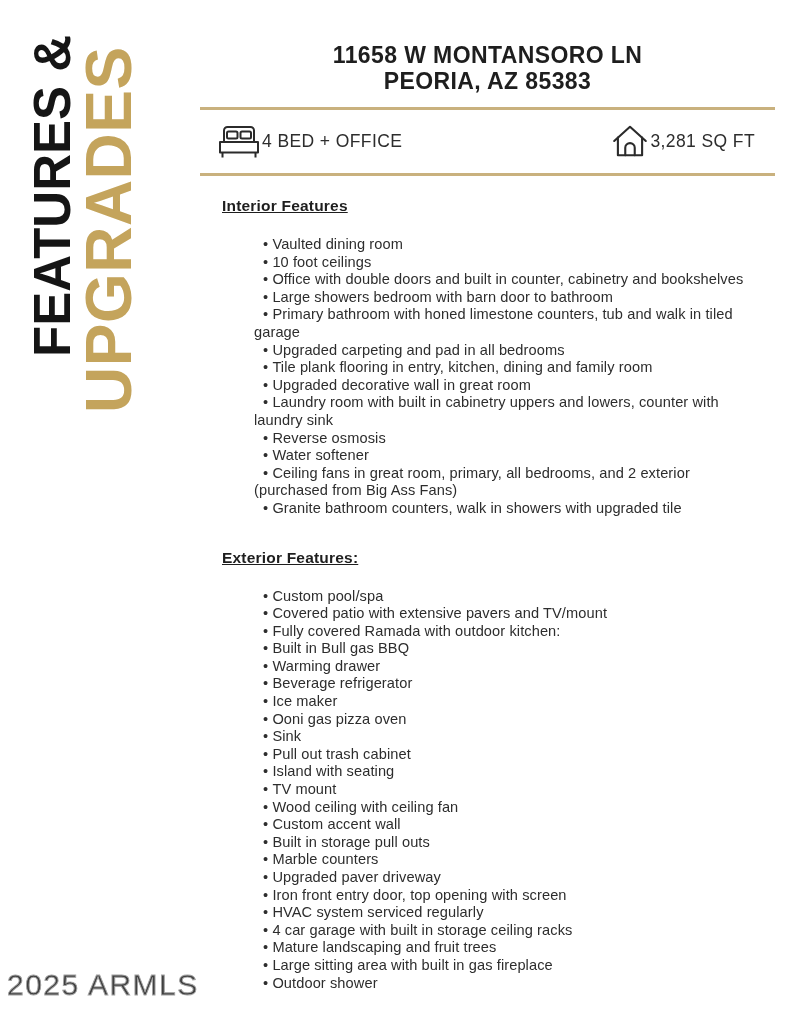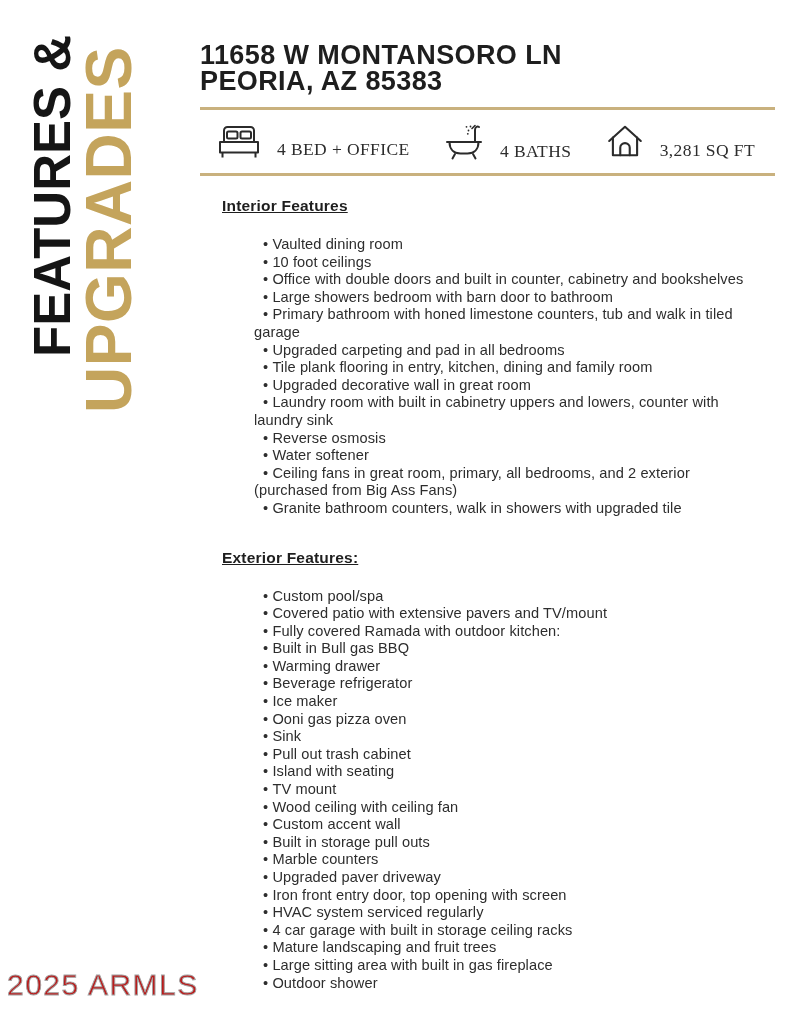--- a/index.html
+++ b/index.html
@@ -43,24 +43,24 @@
     letter-spacing: 0.5px;
     color: var(--accent_gold, #c4a45c);
   }
 
   
   .header {
     position: absolute;
     left: 200px;
     top: 42px;
     width: 575px;
-    text-align: left;
+    text-align: center;
     color: var(--heading_dark, #1e1e1e);
     font-weight: bold;
-    font-size: 27px;
+    font-size: 23px;
     line-height: 26px;
     letter-spacing: 0.4px;
   }
 
   
   .rule {
     position: absolute;
     left: 200px;
     width: 575px;
     height: 3px;
@@ -76,23 +76,21 @@
     top: 112px;
     width: 575px;
     height: 58px;
     display: flex;
     align-items: center;
     justify-content: space-between;
     padding: 0 20px 0 16px;
   }
   .stat {
     display: flex;
-    align-items: flex-end;
-    gap: 15px;
-    font-family: Liberation Serif, serif;
+    align-items: center;
   }
   .stat-icon { display: flex; align-items: center; }
   .stat-icon svg { display: block; }
   .stat-label {
     font-size: 17.5px;
     color: var(--body_text, #2d2d2d);
     letter-spacing: 0.4px;
     white-space: nowrap;
   }
 
@@ -124,21 +122,21 @@
   }
   .feature-item::before { content: "\2022\00a0"; }
 
   
   .watermark {
     position: absolute;
     left: 7px;
     top: 968px;
     font-size: 30px;
     letter-spacing: 1.5px;
-    color: #b91c1c;
+    color: #404040;
     -webkit-text-stroke: 0.9px #a3a3a3;
     white-space: nowrap;
   }
 </style>
 </head>
 <body>
 
 <div class="page">
 
   <div class="banner-text banner-black">FEATURES &amp;</div>
@@ -160,36 +158,20 @@
           <path d="M8 20 V8.5 A3.5 3.5 0 0 1 11.5 5 H34.5 A3.5 3.5 0 0 1 38 8.5 V20"></path>
           <rect x="11" y="9.5" width="10.5" height="7" rx="1.5"></rect>
           <rect x="24.5" y="9.5" width="10.5" height="7" rx="1.5"></rect>
           <rect x="4" y="20" width="38" height="10.5"></rect>
           <path d="M6.5 30.5 v5 M39.5 30.5 v5"></path>
         </svg>
       </span>
       <span class="stat-label">4 BED + OFFICE</span>
     </div>
 
-    <div class="stat">
-      <span class="stat-icon">
-        <svg width="42" height="42" viewBox="0 0 42 42" fill="none" stroke="#2b2b2b" stroke-width="2" stroke-linejoin="round" stroke-linecap="round">
-          <path d="M4 22 h34"></path>
-          <path d="M6.5 22 c0 7.5 4.5 11.5 11 11.5 h7 c6.5 0 11-4 11-11.5"></path>
-          <path d="M12 34 l-2.5 4.5 M30 34 l2.5 4.5"></path>
-          <path d="M32 22 V10 c0-3 2.2-4 4-3"></path>
-          <path d="M29 8.5 l3-3" stroke-width="1.6"></path>
-          <circle cx="25.5" cy="10.5" r="0.9" fill="#2b2b2b" stroke="none"></circle>
-          <circle cx="27.5" cy="6.5" r="0.9" fill="#2b2b2b" stroke="none"></circle>
-          <circle cx="23.5" cy="6.8" r="0.9" fill="#2b2b2b" stroke="none"></circle>
-          <circle cx="24.8" cy="13.8" r="0.9" fill="#2b2b2b" stroke="none"></circle>
-        </svg>
-      </span>
-      <span class="stat-label">4 BATHS</span>
-    </div>
 
     <div class="stat">
       <span class="stat-icon">
         <svg width="40" height="40" viewBox="0 0 38 38" fill="none" stroke="#2b2b2b" stroke-width="2" stroke-linejoin="round" stroke-linecap="round">
           <path d="M4 19 L19 5.5 L34 19"></path>
           <path d="M7.5 15.8 V32.5 H30.5 V15.8"></path>
           <path d="M14.5 32.5 V25.5 a4.5 4.5 0 0 1 9 0 V32.5"></path>
         </svg>
       </span>
       <span class="stat-label">3,281 SQ FT</span>

